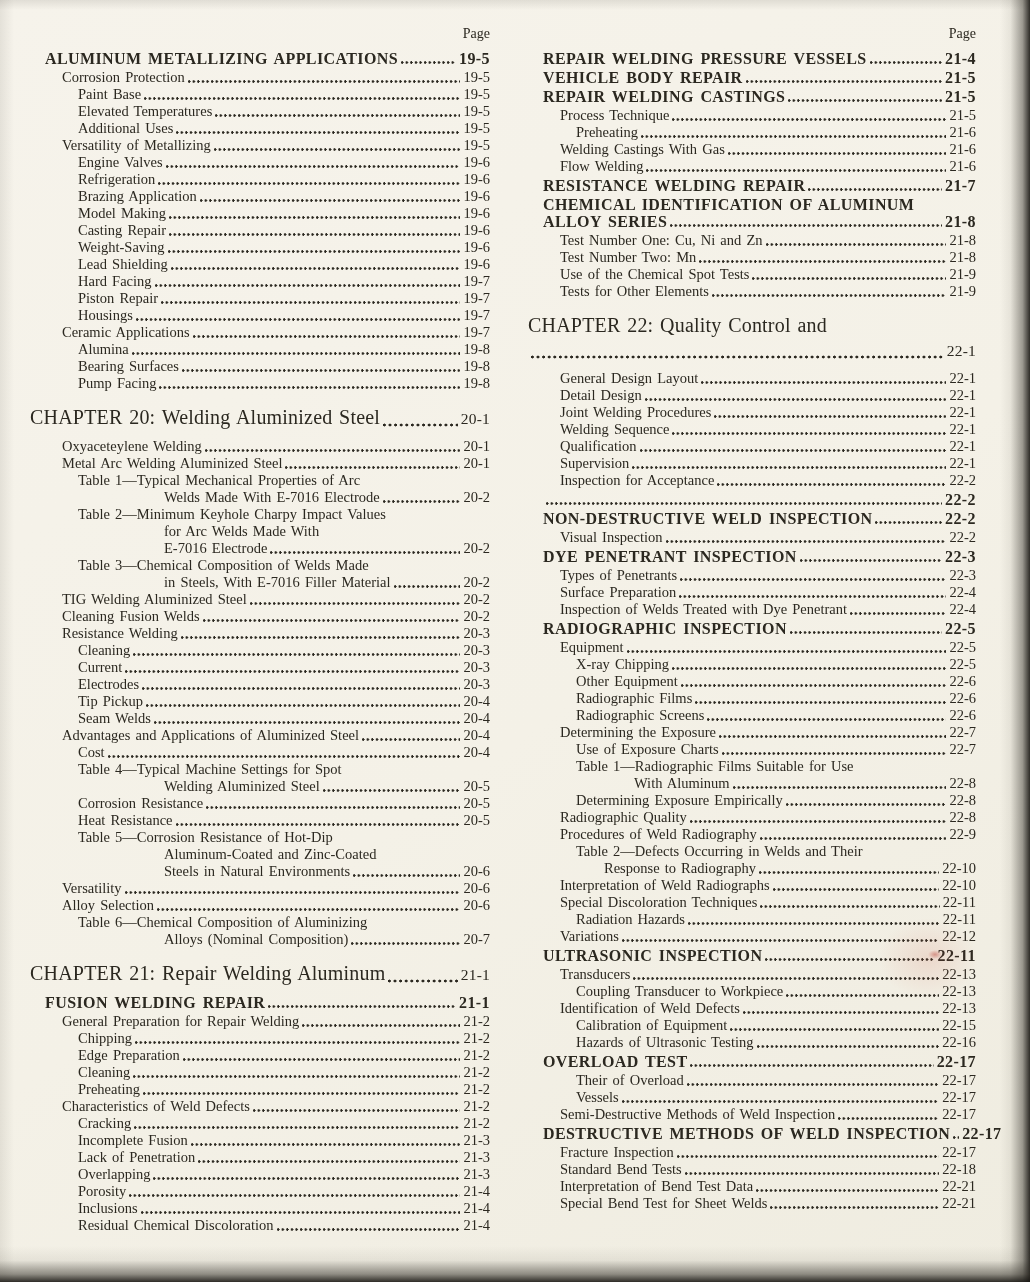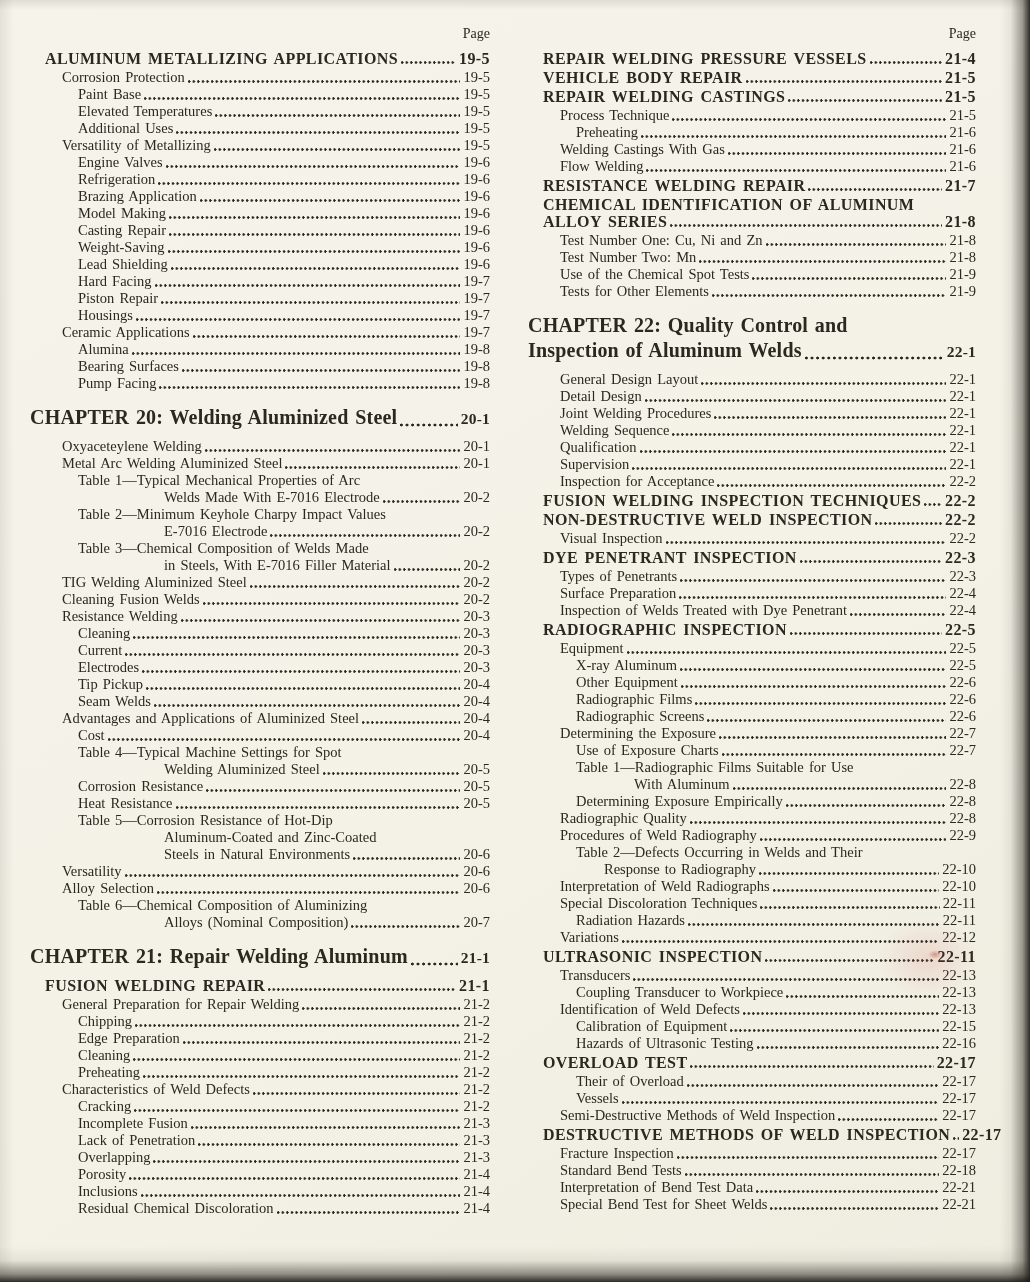--- a/index.html
+++ b/index.html
@@ -17,21 +17,21 @@
   .col { position:absolute; top:26px; }
   .col-left  { left:30px;  width:460px; }
   .col-right { left:528px; width:448px; }
   .page-header { text-align:right; font-size:14px; margin-bottom:8px; }
   .line { display:flex; align-items:baseline; font-size:14.5px; line-height:17px; word-spacing:1.5px; }
   .lv-0{padding-left:0} .lv-1{padding-left:15px} .lv-2{padding-left:32px}
   .lv-3{padding-left:48px} .lv-5{padding-left:76px}
   .lv-6{padding-left:106px} .lv-7{padding-left:134px}
   .caps { font-weight:bold; margin:2px 0; }
   .caps .line { font-size:16px; letter-spacing:0.4px; word-spacing:2.2px; }
-  .chapter { font-weight:bold; margin:13px 0 7px; }
+  .chapter { font-weight:normal; margin:13px 0 7px; }
   .chapter .line { font-size:20px; line-height:25px; letter-spacing:0.2px; }
   .chapter .pg { font-size:15.5px; }
   .txt { white-space:pre; }
   .pg  { white-space:pre; padding-left:3px; }
   .leader {
     flex:1 1 auto; min-width:6px; align-self:flex-end;
     height:3px; margin:0 0 3.5px 3px;
     background-image: radial-gradient(circle at 1.2px 1.5px, currentColor 1.05px, transparent 1.45px);
     background-size:4.6px 3px; background-repeat:repeat-x;
   }
@@ -233,20 +233,23 @@
             <span class="txt">Welds Made With E-7016 Electrode</span>
             <span class="leader"></span>
             <span class="pg">20-2</span>
           </div>
         </div>
         <div class="entry">
           <div class="line lv-3">
             <span class="txt">Table 2—Minimum Keyhole Charpy Impact Values</span>
           </div>
           <div class="line lv-7">
+            <span class="txt">for Arc Welds Made With</span>
+          </div>
+          <div class="line lv-7">
             <span class="txt">E-7016 Electrode</span>
             <span class="leader"></span>
             <span class="pg">20-2</span>
           </div>
         </div>
         <div class="entry">
           <div class="line lv-3">
             <span class="txt">Table 3—Chemical Composition of Welds Made</span>
           </div>
           <div class="line lv-7">
@@ -588,21 +591,20 @@
             <span class="txt">Tests for Other Elements</span>
             <span class="leader"></span>
             <span class="pg">21-9</span>
           </div>
         </div>
         <div class="entry chapter">
           <div class="line lv-0">
             <span class="txt">CHAPTER 22: Quality Control and</span>
           </div>
           <div class="line lv-0">
-            <span class="txt">Inspection of Aluminum Welds</span>
             <span class="leader"></span>
             <span class="pg">22-1</span>
           </div>
         </div>
         <div class="entry">
           <div class="line lv-2">
             <span class="txt">General Design Layout</span>
             <span class="leader"></span>
             <span class="pg">22-1</span>
           </div>
@@ -644,21 +646,20 @@
         </div>
         <div class="entry">
           <div class="line lv-2">
             <span class="txt">Inspection for Acceptance</span>
             <span class="leader"></span>
             <span class="pg">22-2</span>
           </div>
         </div>
         <div class="entry caps">
           <div class="line lv-1">
-            <span class="txt">FUSION WELDING INSPECTION TECHNIQUES</span>
             <span class="leader"></span>
             <span class="pg">22-2</span>
           </div>
         </div>
         <div class="entry caps">
           <div class="line lv-1">
             <span class="txt">NON-DESTRUCTIVE WELD INSPECTION</span>
             <span class="leader"></span>
             <span class="pg">22-2</span>
           </div>
@@ -707,21 +708,21 @@
         </div>
         <div class="entry">
           <div class="line lv-2">
             <span class="txt">Equipment</span>
             <span class="leader"></span>
             <span class="pg">22-5</span>
           </div>
         </div>
         <div class="entry">
           <div class="line lv-3">
-            <span class="txt">X-ray Aluminum</span>
+            <span class="txt">X-ray Chipping</span>
             <span class="leader"></span>
             <span class="pg">22-5</span>
           </div>
         </div>
         <div class="entry">
           <div class="line lv-3">
             <span class="txt">Other Equipment</span>
             <span class="leader"></span>
             <span class="pg">22-6</span>
           </div>

